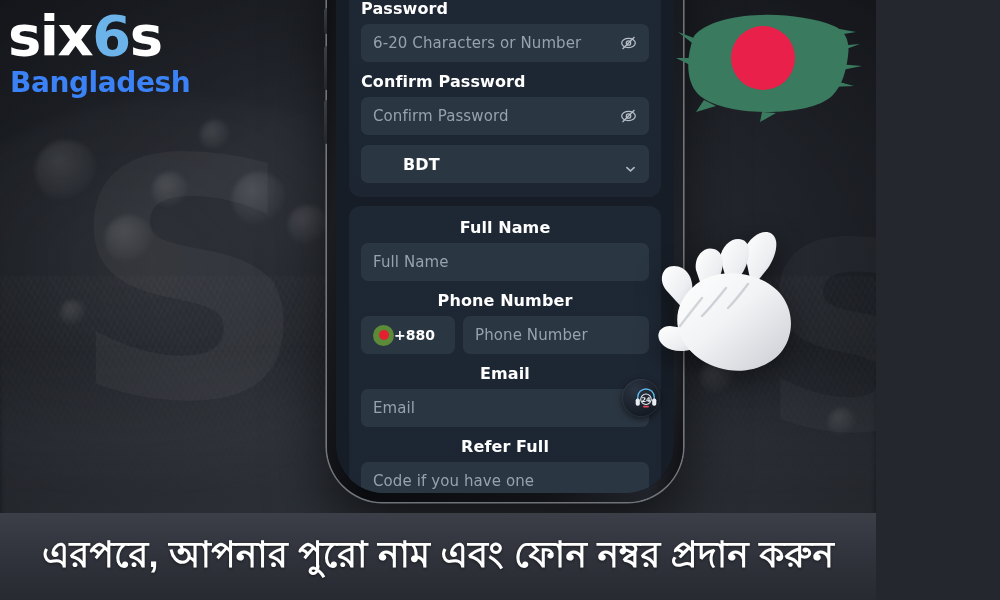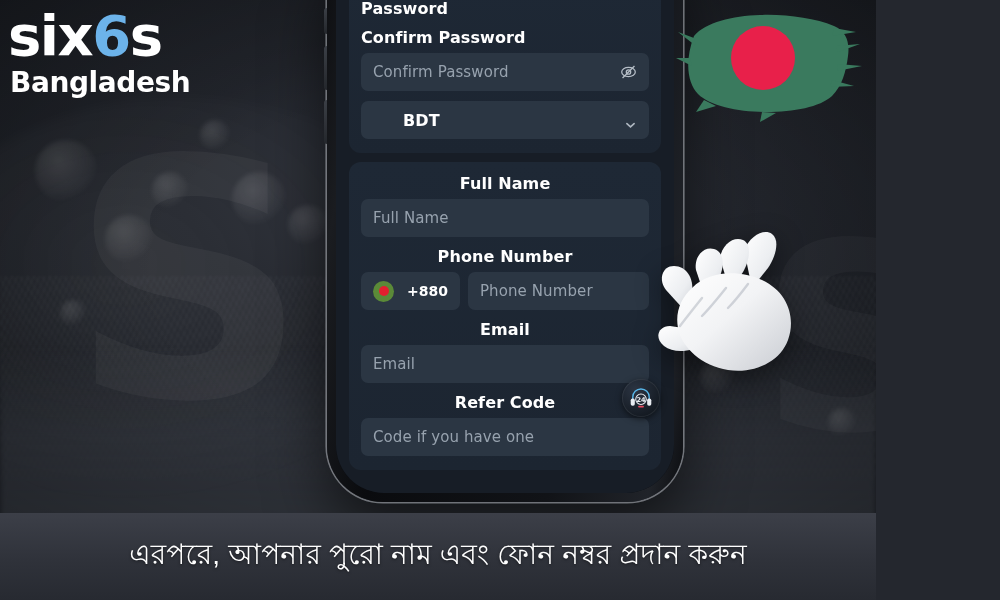--- a/index.html
+++ b/index.html
@@ -85,21 +85,21 @@
     letter-spacing: -1.5px;
     color: #ffffff;
     line-height: 1;
   }
   .logo-main .six-accent { color: #6cb3ea; }
   .logo-sub {
     font-family: "DejaVu Sans", sans-serif;
     font-size: 28px;
     font-weight: 700;
     letter-spacing: -0.4px;
-    color: #ffffff;
+    color: #3b82f6;
     line-height: 1;
     margin-top: 5px;
     margin-left: 2px;
   }
 
   
   .flag-badge {
     position: absolute;
     right: 12px; top: 2px;
     width: 190px; height: 120px;
@@ -199,21 +199,21 @@
   }
 
   
   .phone-row { display: flex; gap: 8px; }
   .cc-box {
     height: 38px;
     border-radius: 7px;
     background: #2b3643;
     display: flex;
     align-items: center;
-    gap: 13px;
+    gap: 0;
     padding: 0 12px;
     flex: 0 0 94px;
   }
   .flag-dot {
     width: 21px; height: 21px;
     border-radius: 50%;
     background: #5b8a38;
     display: flex; align-items: center; justify-content: center;
     flex: 0 0 auto;
   }
@@ -237,21 +237,21 @@
   }
 
   
   .support-fab {
     position: absolute;
     right: 14px; bottom: 76px;
     width: 38px; height: 38px;
     border-radius: 50%;
     background: radial-gradient(circle at 35% 28%, #2b3442, #141a22 75%);
     box-shadow: 0 2px 6px rgba(0,0,0,.55), inset 0 0 0 1px rgba(255,255,255,.07);
-    display: flex; align-items: center; justify-content: center;
+    display: flex; align-items: center; justify-content: flex-end;
     z-index: 6;
   }
 
   
   .hand {
     position: absolute;
     left: 648px; top: 222px;
     width: 172px; height: 160px;
     z-index: 32;
     filter: drop-shadow(0 8px 14px rgba(0,0,0,.45));
@@ -263,22 +263,22 @@
     left: 0; right: 0; bottom: 0;
     height: 87px;
     background: linear-gradient(180deg, #3c3f48 0%, #2f323a 55%, #272a31 100%);
     display: flex;
     align-items: center;
     justify-content: center;
     z-index: 50;
   }
   .caption-text {
     font-family: "Liberation Sans", "DejaVu Sans", sans-serif;
-    font-size: 28px;
-    font-weight: 400;
+    font-size: 36px;
+    font-weight: 700;
     color: #ffffff;
     text-align: center;
     letter-spacing: .2px;
     text-shadow: 0 1px 3px rgba(0,0,0,.5);
     white-space: nowrap;
   }
 </style>
 </head>
 <body>
 
@@ -335,20 +335,30 @@
 
     <div class="phone-inner">
       <div class="phone-screen">
 
         <div class="form-scroll">
 
           <div class="card" style="margin-top:36px;">
 
             <div class="field">
               <span class="field-label">Password</span>
+              <div class="input-box">
+                <span class="input-text">6-20 Characters or Number</span>
+                <span class="eye-off">
+                  <svg viewBox="0 0 20 20" width="17" height="17">
+                    <ellipse cx="10" cy="10" rx="8" ry="5.4" fill="none" stroke="#b6bec7" stroke-width="1.5"></ellipse>
+                    <circle cx="10" cy="10" r="2.6" fill="none" stroke="#b6bec7" stroke-width="1.5"></circle>
+                    <line x1="3" y1="17" x2="17" y2="3" stroke="#b6bec7" stroke-width="1.6"></line>
+                  </svg>
+                </span>
+              </div>
             </div>
 
             <div class="field">
               <span class="field-label">Confirm Password</span>
               <div class="input-box">
                 <span class="input-text">Confirm Password</span>
                 <span class="eye-off">
                   <svg viewBox="0 0 20 20" width="17" height="17">
                     <ellipse cx="10" cy="10" rx="8" ry="5.4" fill="none" stroke="#b6bec7" stroke-width="1.5"></ellipse>
                     <circle cx="10" cy="10" r="2.6" fill="none" stroke="#b6bec7" stroke-width="1.5"></circle>
@@ -396,21 +406,21 @@
             </div>
 
             <div class="field">
               <span class="field-label">Email</span>
               <div class="input-box">
                 <span class="input-text">Email</span>
               </div>
             </div>
 
             <div class="field">
-              <span class="field-label">Refer Code</span>
+              <span class="field-label">Refer Full</span>
               <div class="input-box">
                 <span class="input-text">Code if you have one</span>
               </div>
             </div>
 
           </div>
 
         </div>
 
         <div class="support-fab">

